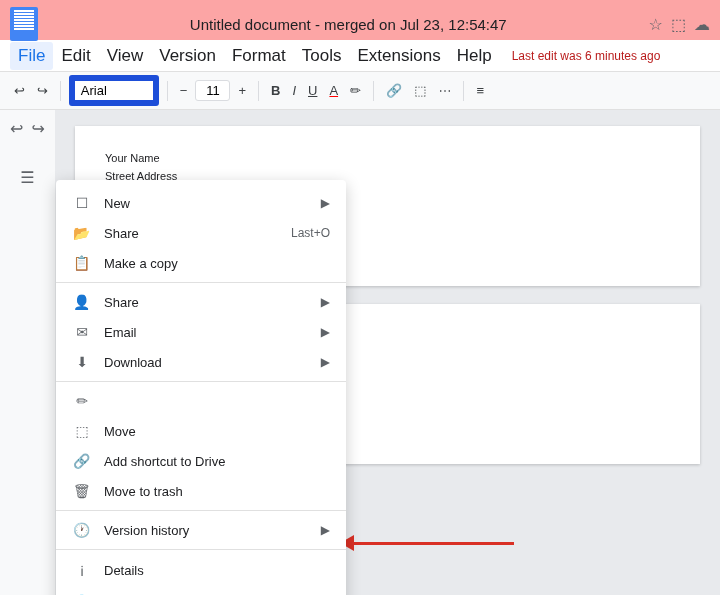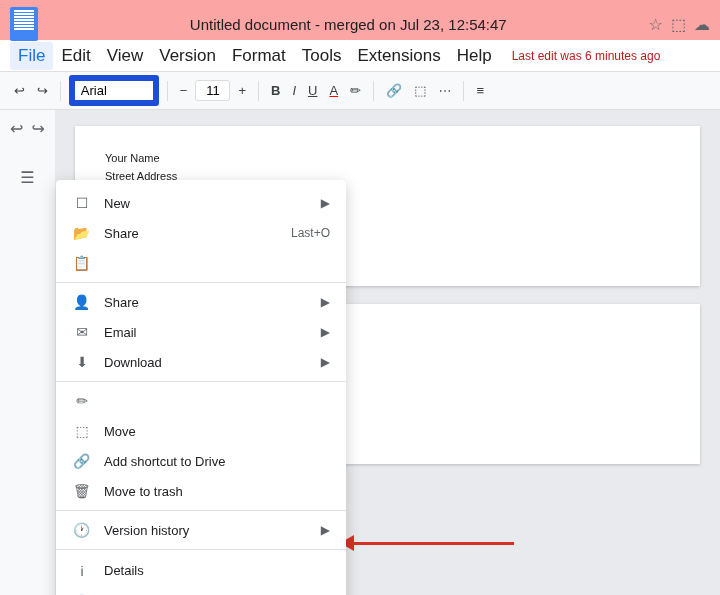--- a/index.html
+++ b/index.html
@@ -332,20 +332,21 @@
           <span class="label">New</span>
           <span class="arrow">▶</span>
         </div>
         <div class="dd-item">
           <span class="icon">📂</span>
           <span class="label">Share</span>
           <span class="shortcut">Last+O</span>
         </div>
         <div class="dd-item">
           <span class="icon">📋</span>
+          <span class="label">Make a copy</span>
         </div>
       </div>
 
       <div class="menu-group">
         <div class="dd-item">
           <span class="icon">👤</span>
           <span class="label">Share</span>
           <span class="arrow">▶</span>
         </div>
         <div class="dd-item">

